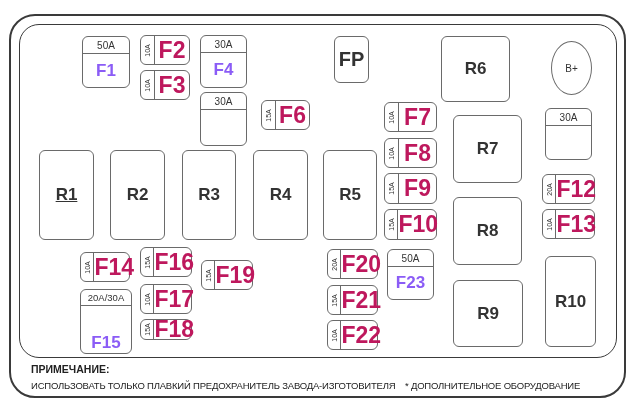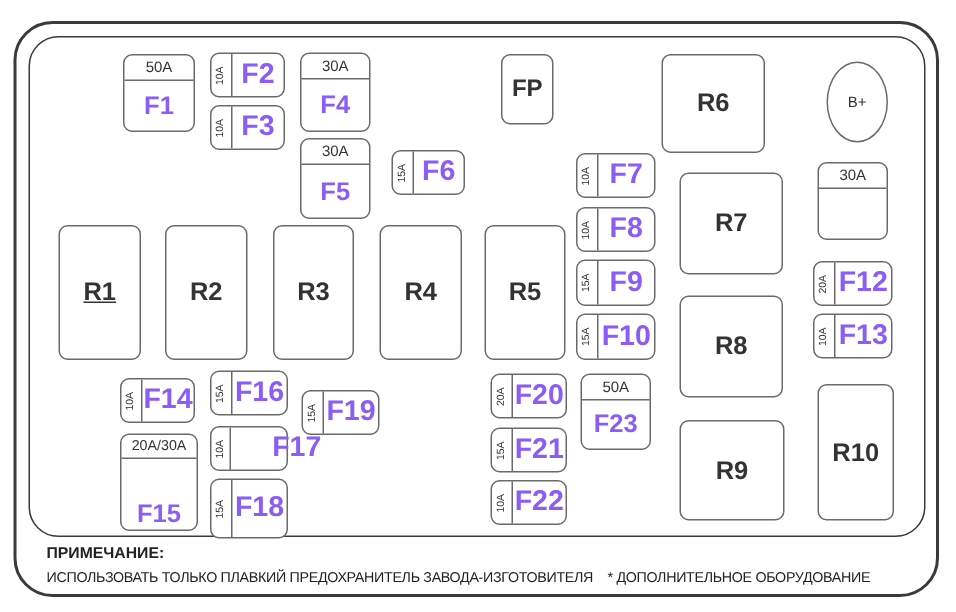--- a/index.html
+++ b/index.html
@@ -5,25 +5,25 @@
   html, body { margin:0; padding:0; background:#ffffff; }
   body { width:637px; height:408px; position:relative; overflow:hidden;
          font-family:"Liberation Sans", "DejaVu Sans", sans-serif; color:#2a2a2a; }
   .outer { position:absolute; left:9px; top:14px; width:617px; height:384px;
            border:2px solid #3a3a3a; border-radius:26px; box-sizing:border-box; }
   .inner { position:absolute; left:19px; top:24px; width:598px; height:334px;
            border:1.5px solid #3a3a3a; border-radius:20px; box-sizing:border-box; }
   .box { position:absolute; border:1.2px solid #6a6a6a; border-radius:6px; box-sizing:border-box;
          background:#ffffff; }
   .relay { display:flex; align-items:center; justify-content:center; font-weight:bold; font-size:17px; color:#333; }
-  .relay.fp { font-size:16px; }
+  .relay.fp { font-size:20px; }
   .fuse-h { display:flex; }
   .fuse-h .rating { width:13px; border-right:1.2px solid #6a6a6a; display:flex; align-items:center; justify-content:center; }
   .fuse-h .rating span { transform:rotate(-90deg); font-size:7px; white-space:nowrap; color:#333; }
-  .fuse-h .label { flex:1; display:flex; align-items:center; justify-content:center; font-weight:bold; font-size:19px; color:#8b5cf6; }
+  .fuse-h .label { flex:1; display:flex; align-items:center; justify-content:center; font-weight:bold; font-size:23px; color:#be185d; }
   .fuse-v { display:flex; flex-direction:column; }
   .fuse-v .rating { height:16px; border-bottom:1.2px solid #6a6a6a; display:flex; align-items:center; justify-content:center; font-size:10px; color:#333; }
   .fuse-v .label { flex:1; display:flex; align-items:center; justify-content:center; font-weight:bold; font-size:17px; color:#8b5cf6; }
   .ellipse { position:absolute; border:1.2px solid #6a6a6a; border-radius:50%; box-sizing:border-box;
              display:flex; align-items:center; justify-content:center; font-size:10px; color:#333; }
   .note-title { position:absolute; left:31px; top:363px; font-size:10.5px; font-weight:bold; color:#222; }
   .note-text { position:absolute; left:31px; top:380px; font-size:9.5px; color:#222; letter-spacing:-0.2px; }
   .note-extra { position:absolute; left:405px; top:380px; font-size:9.5px; color:#222; letter-spacing:-0.2px; }
 </style>
 </head>
@@ -47,21 +47,20 @@
       <span>10A</span>
     </div>
   <div class="label">F3</div>
 </div>
 <div class="box fuse-v" style="left:200px;top:35px;width:47px;height:53px;">
   <div class="rating">30A</div>
   <div class="label">F4</div>
 </div>
 <div class="box fuse-v" style="left:200px;top:92px;width:47px;height:54px;">
   <div class="rating">30A</div>
-  <div class="label">F5</div>
 </div>
 <div class="box fuse-h" style="left:261px;top:100px;width:49px;height:30px;">
   <div class="rating">
       <span>15A</span>
     </div>
   <div class="label">F6</div>
 </div>
 
 <div class="box relay fp" style="left:334px;top:36px;width:35px;height:47px;">FP</div>
 <div class="box relay" style="left:441px;top:36px;width:69px;height:66px;">R6</div>
@@ -127,27 +126,27 @@
 <div class="box fuse-v" style="left:80px;top:289px;width:52px;height:65px;gap:27px;">
   <div class="rating" style="font-size:9.5px;">20A/30A</div>
   <div class="label">F15</div>
 </div>
 <div class="box fuse-h" style="left:140px;top:247px;width:52px;height:30px;">
   <div class="rating">
       <span>15A</span>
     </div>
   <div class="label">F16</div>
 </div>
-<div class="box fuse-h" style="left:140px;top:284px;width:52px;height:30px;gap:27px;">
+<div class="box fuse-h" style="left:140px;top:284px;width:52px;height:30px;">
   <div class="rating">
       <span>10A</span>
     </div>
   <div class="label">F17</div>
 </div>
-<div class="box fuse-h" style="left:140px;top:319px;width:52px;height:40px;">
+<div class="box fuse-h" style="left:140px;top:319px;width:52px;height:21px;">
   <div class="rating">
       <span>15A</span>
     </div>
   <div class="label">F18</div>
 </div>
 <div class="box fuse-h" style="left:201px;top:260px;width:52px;height:30px;">
   <div class="rating">
       <span>15A</span>
     </div>
   <div class="label">F19</div>

